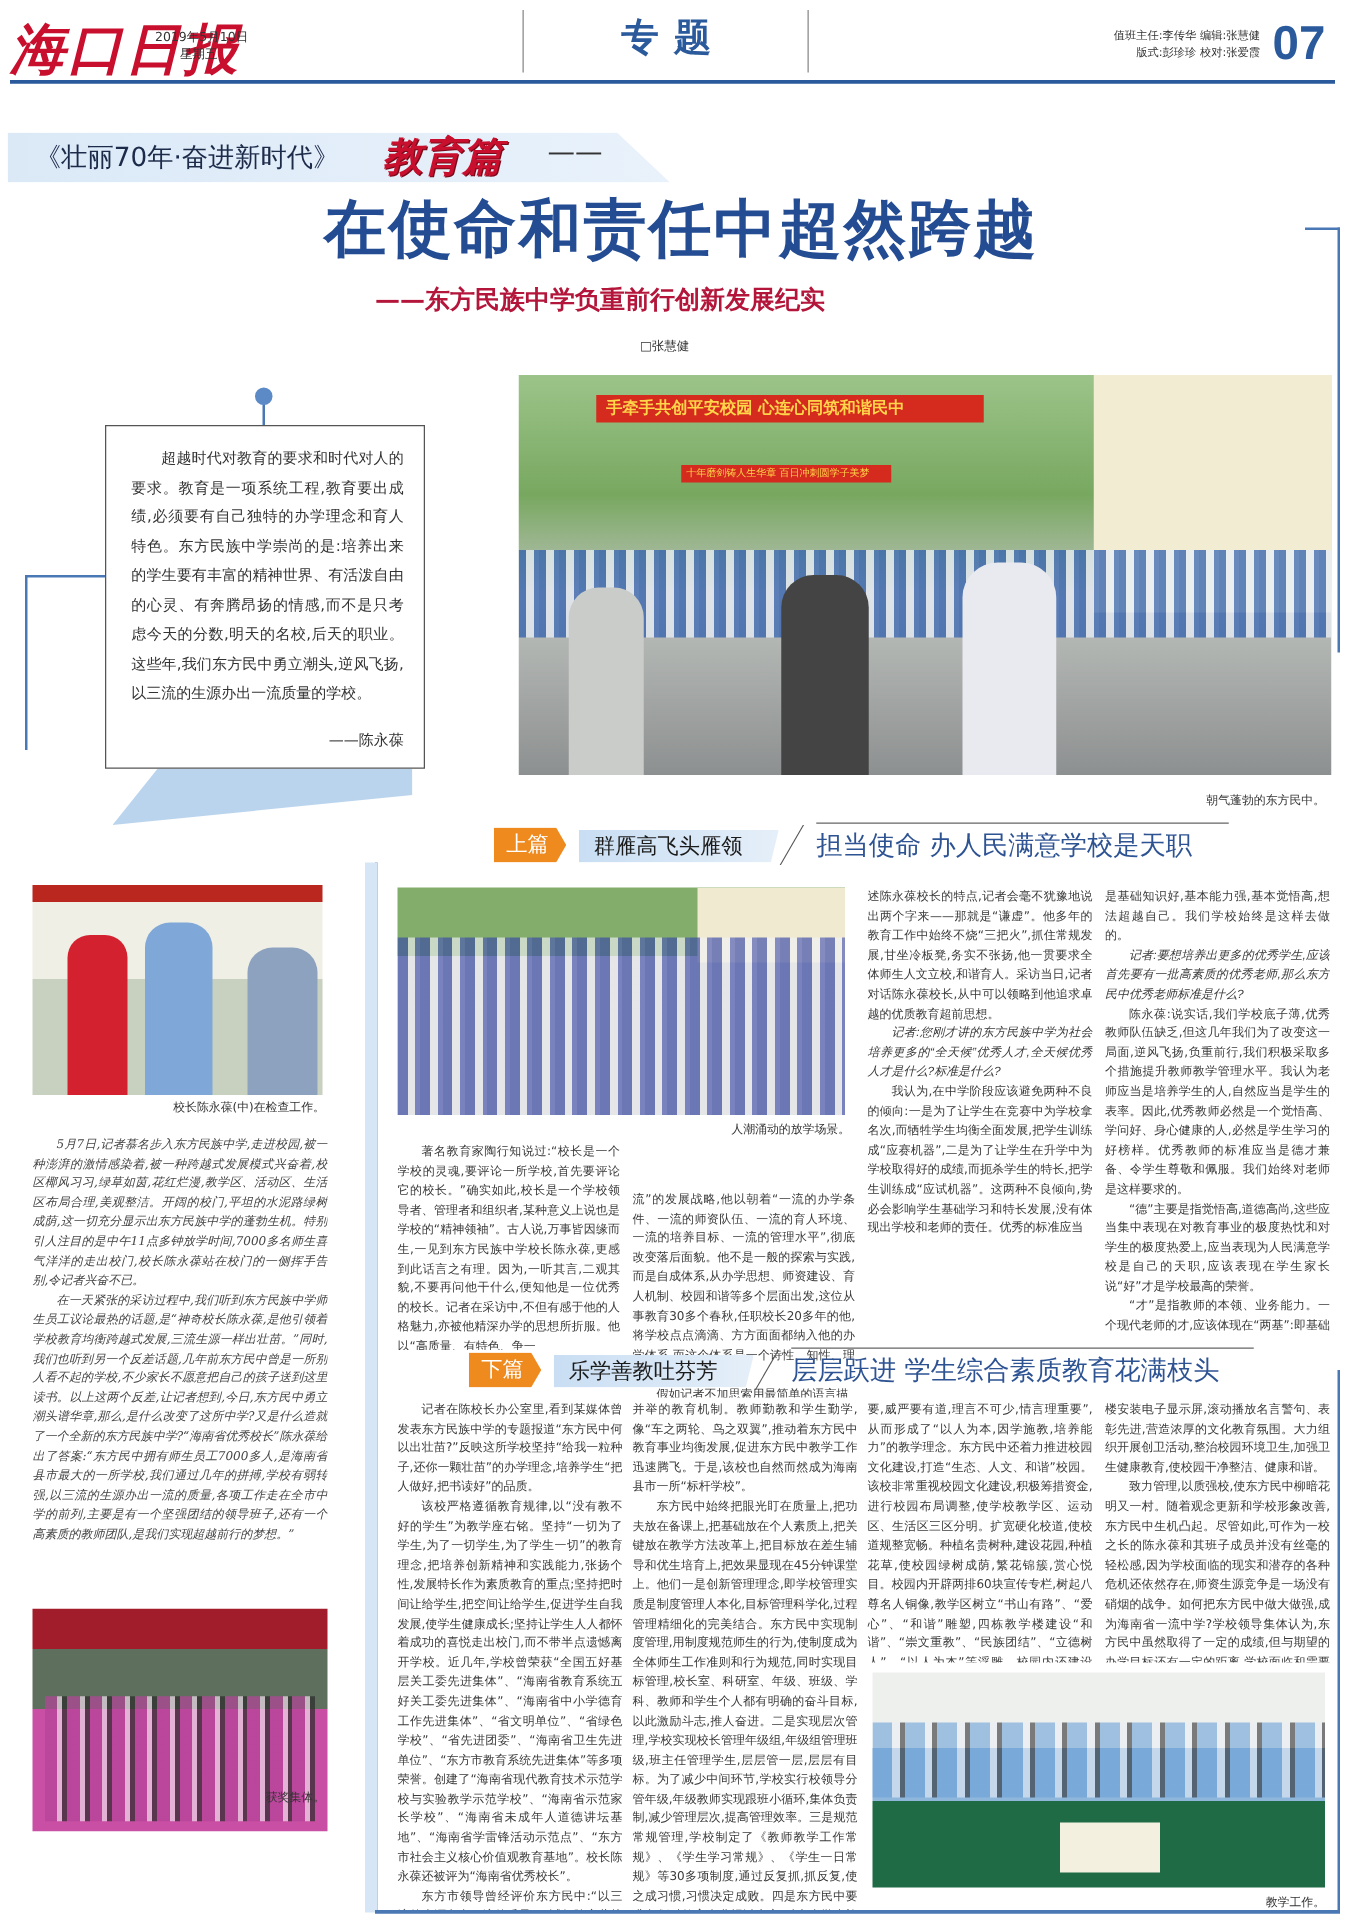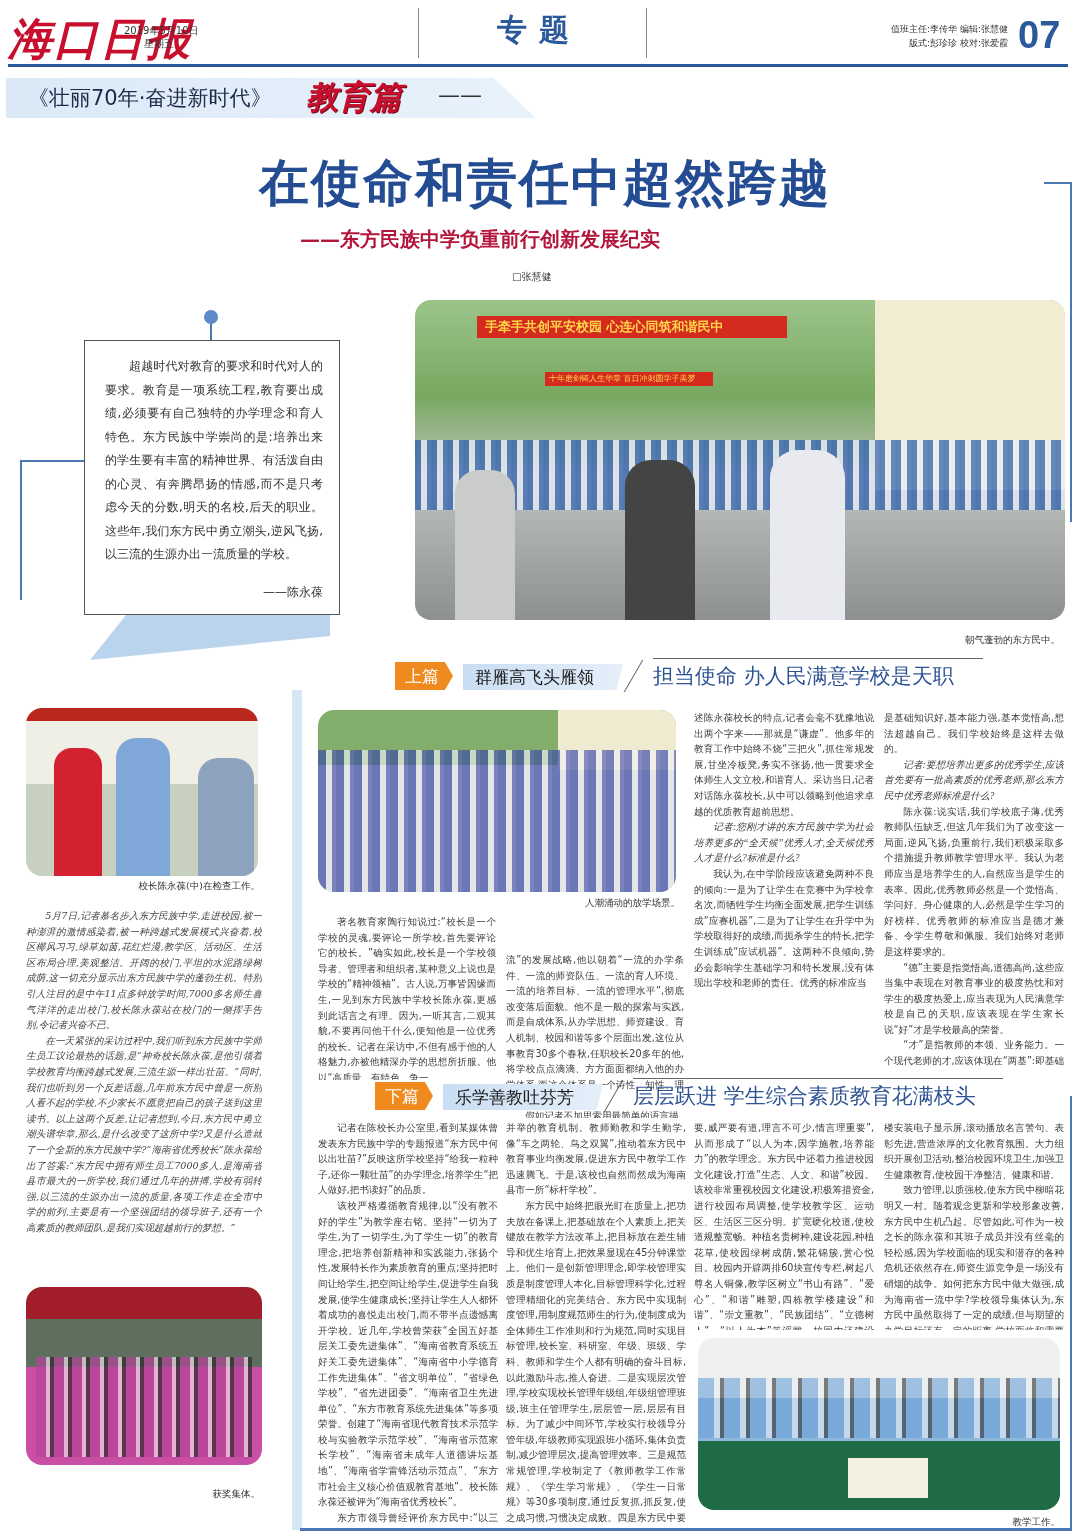--- a/index.html
+++ b/index.html
@@ -11,55 +11,55 @@
   .logo { position: absolute; left: 8px; top: 10px; font-family: "DejaVu Serif", serif; font-style: italic; font-weight: bold; font-size: 44px; color: #c8102e; letter-spacing: 2px; }
   .date { position: absolute; left: 124px; top: 24px; font-size: 10px; color: #333; line-height: 13px; }
   .date .wd { display: block; padding-left: 20px; }
   .vline { position: absolute; top: 8px; width: 1px; height: 50px; background: #888; }
   .section-name { position: absolute; left: 497px; top: 10px; font-family: "DejaVu Serif", serif; font-weight: bold; font-size: 30px; color: #2a5a9c; letter-spacing: 12px; }
   .staff { position: absolute; left: 868px; top: 22px; font-size: 9px; color: #333; line-height: 14px; text-align: right; width: 140px; }
   .page-no { position: absolute; left: 1018px; top: 14px; font-family: "Liberation Sans", sans-serif; font-weight: bold; font-size: 38px; color: #2a5a9c; }
   .rule { position: absolute; left: 8px; top: 64px; width: 1060px; height: 3px; background: #2a5a9c; }
 
   
-  .series { position: absolute; left: 6px; top: 78px; width: 530px; height: 40px; background: linear-gradient(90deg,#dbe9f7,#e9f2fb); clip-path: polygon(0 0, 92% 0, 100% 100%, 0 100%); }
+  .series { position: absolute; left: 6px; top: 106px; width: 530px; height: 40px; background: linear-gradient(90deg,#dbe9f7,#e9f2fb); clip-path: polygon(0 0, 92% 0, 100% 100%, 0 100%); }
   .series .a { position: absolute; left: 22px; top: 6px; font-size: 21px; color: #1d2b4a; }
   .series .b { position: absolute; left: 300px; top: -2px; font-family: "DejaVu Serif", serif; font-weight: bold; font-style: italic; font-size: 32px; color: #c8102e; text-shadow: 1px 1px 0 #7a0a1a; }
   .series .c { position: absolute; left: 432px; top: 4px; font-size: 22px; color: #333; }
 
   .headline { position: absolute; left: 220px; top: 150px; width: 650px; text-align: center; font-weight: bold; font-size: 50px; color: #234c93; letter-spacing: 2px; }
   .subhead { position: absolute; left: 300px; top: 226px; width: 500px; font-family: "DejaVu Serif", serif; font-weight: bold; font-size: 20px; color: #b3163a; }
   .byline { position: absolute; left: 512px; top: 270px; font-size: 10px; color: #333; }
 
   
   .deco { position: absolute; background: #4a78b5; }
   .dot { position: absolute; width: 14px; height: 14px; border-radius: 50%; background: #5b8ac6; }
   .blue-wedge { position: absolute; left: 90px; top: 600px; width: 240px; height: 60px; background: #a9c9ea; clip-path: polygon(20% 0, 100% 0, 100% 60%, 0 100%); opacity: .8; }
 
   
   .quote { position: absolute; left: 84px; top: 340px; width: 256px; height: 275px; border: 1px solid #555; background: #fff; padding: 14px 16px 8px 20px; font-size: 12px; line-height: 23.5px; color: #333; text-indent: 24px; text-align: justify; }
   .quote .sig { display: block; text-align: right; text-indent: 0; margin-top: 14px; }
 
   
-  .photo { position: absolute; overflow: hidden; border-radius: 16px; }
+  .photo { position: absolute; overflow: hidden; }
   .caption { position: absolute; font-size: 9.5px; color: #333; text-align: right; }
 
   
   .sec { position: absolute; height: 34px; }
   .sec .tag { position: absolute; left: 0; top: 2px; height: 28px; padding: 0 14px 0 10px; background: #ef8a1e; color: #fff; font-weight: normal; font-size: 17px; line-height: 28px; clip-path: polygon(0 0, 86% 0, 100% 50%, 86% 100%, 0 100%); }
   .sec .pill { position: absolute; left: 68px; top: 4px; height: 26px; width: 160px; background: linear-gradient(90deg,#c9def3,#e5eff9); color: #1b1b1b; font-size: 17px; line-height: 26px; padding-left: 12px; clip-path: polygon(0 0,100% 0,96% 100%,0 100%); }
   .sec .slash { position: absolute; left: 238px; top: 0; width: 20px; height: 32px; border-left: 1.5px solid #555; transform: skewX(-30deg); }
   .sec .title { position: absolute; left: 258px; top: 2px; font-size: 21px; color: #2e5393; white-space: nowrap; }
   .sec .topline { position: absolute; left: 258px; top: -2px; height: 1px; background: #666; }
 
   
   .col { position: absolute; font-size: 9.6px; line-height: 15.6px; color: #3a3a3a; text-align: justify; overflow: hidden; }
   .col p { text-indent: 2em; }
   .col.kai { font-family: "DejaVu Serif", serif; font-style: italic; color: #444; }
-  .q { font-family: Liberation Serif, serif; font-style: italic; }
+  .q { font-family: Liberation Sans, sans-serif; font-style: italic; }
   .frame-left { position: absolute; width: 10px; background: #d6e6f6; }
 </style>
 </head>
 <body>
 
 <div class="masthead">
   <div class="logo">海口日报</div>
   <div class="date">
     <span>2019年5月10日</span>
     <span class="wd">星期五</span>
@@ -129,21 +129,21 @@
 <div class="caption" style="left:80px;top:880px;width:180px">校长陈永葆(中)在检查工作。</div>
 
 <div class="col kai" style="left:26px;top:908px;width:236px;height:358px">
   <p>5月7日,记者慕名步入东方民族中学,走进校园,被一种澎湃的激情感染着,被一种跨越式发展模式兴奋着,校区椰风习习,绿草如茵,花红烂漫,教学区、活动区、生活区布局合理,美观整洁。开阔的校门,平坦的水泥路绿树成荫,这一切充分显示出东方民族中学的蓬勃生机。特别引人注目的是中午11点多钟放学时间,7000多名师生喜气洋洋的走出校门,校长陈永葆站在校门的一侧挥手告别,令记者兴奋不已。</p>
   <p>在一天紧张的采访过程中,我们听到东方民族中学师生员工议论最热的话题,是“神奇校长陈永葆,是他引领着学校教育均衡跨越式发展,三流生源一样出壮苗。”同时,我们也听到另一个反差话题,几年前东方民中曾是一所别人看不起的学校,不少家长不愿意把自己的孩子送到这里读书。以上这两个反差,让记者想到,今日,东方民中勇立潮头谱华章,那么,是什么改变了这所中学?又是什么造就了一个全新的东方民族中学?“海南省优秀校长”陈永葆给出了答案:“东方民中拥有师生员工7000多人,是海南省县市最大的一所学校,我们通过几年的拼搏,学校有弱转强,以三流的生源办出一流的质量,各项工作走在全市中学的前列,主要是有一个坚强团结的领导班子,还有一个高素质的教师团队,是我们实现超越前行的梦想。”</p>
 </div>
 
 <div class="photo" style="left:26px;top:1287px;width:236px;height:178px;background:linear-gradient(180deg,#a21d2c 0 18%,#5f6f5e 18% 45%,#c84fa3 45% 100%)">
   <div style="position:absolute;left:10px;top:70px;width:216px;height:100px;background:repeating-linear-gradient(90deg,#b54399 0 10px,#efdcea 10px 14px,#2a2a2a 14px 18px);opacity:.7"></div>
 </div>
-<div class="caption" style="left:120px;top:1488px;width:140px">获奖集体。</div>
+<div class="caption" style="left:120px;top:1432px;width:140px">获奖集体。</div>
 
 <div class="photo" style="left:318px;top:710px;width:358px;height:182px;background:linear-gradient(180deg,#82ad6a 0 30%,#cfd1cc 30% 100%)">
   <div style="position:absolute;left:240px;top:0;width:118px;height:60px;background:#f0ead0"></div>
   <div style="position:absolute;left:0;top:40px;width:358px;height:142px;background:repeating-linear-gradient(90deg,#3647a8 0 8px,#f1f1f6 8px 14px,#4b58b6 14px 18px);opacity:.65"></div>
 </div>
 <div class="caption" style="left:540px;top:897px;width:140px">人潮涌动的放学场景。</div>
 
 <div class="col" style="left:318px;top:914px;width:178px;height:166px">
   <p>著名教育家陶行知说过:“校长是一个学校的灵魂,要评论一所学校,首先要评论它的校长。”确实如此,校长是一个学校领导者、管理者和组织者,某种意义上说也是学校的“精神领袖”。古人说,万事皆因缘而生,一见到东方民族中学校长陈永葆,更感到此话言之有理。因为,一听其言,二观其貌,不要再问他干什么,便知他是一位优秀的校长。记者在采访中,不但有感于他的人格魅力,亦被他精深办学的思想所折服。他以“高质量、有特色、争一</p>
 </div>

